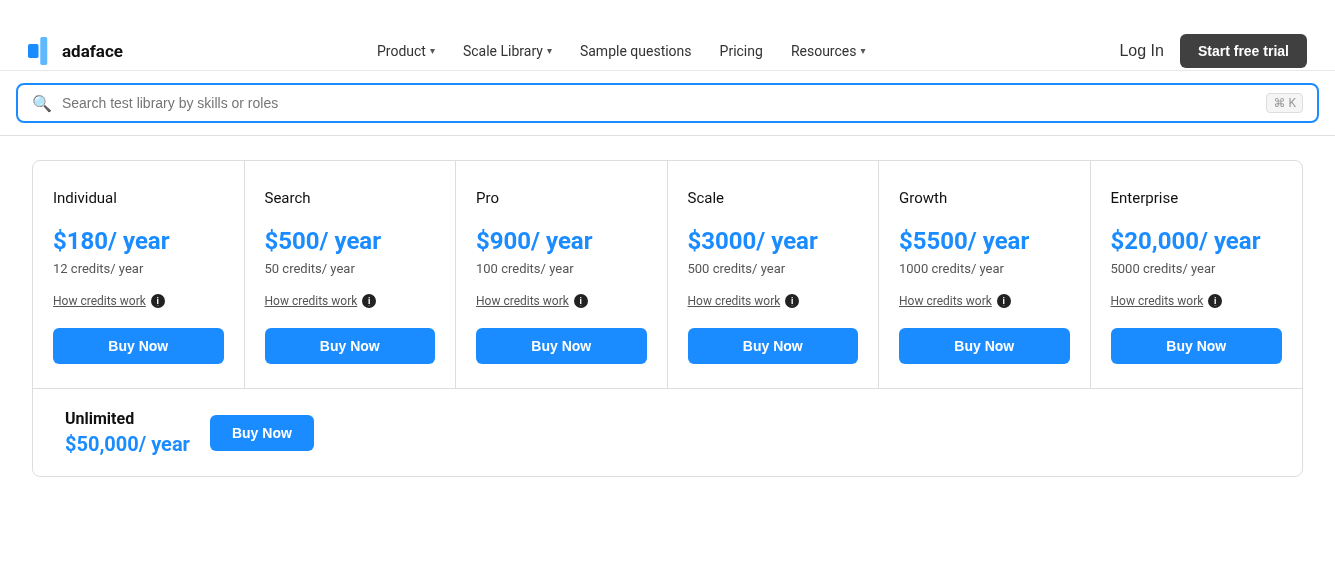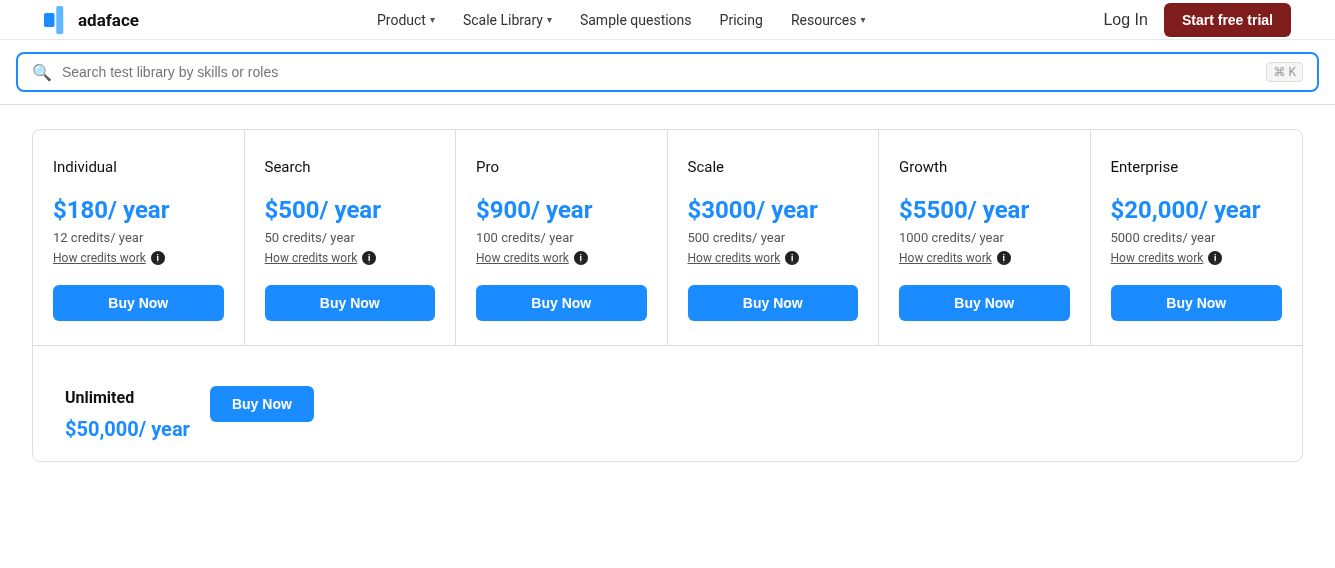--- a/index.html
+++ b/index.html
@@ -1,31 +1,31 @@
 <!DOCTYPE html>
 <html><head>
   <meta charset="utf-8">
   <style>
     * { box-sizing: border-box; margin: 0; padding: 0; }
     body { font-family: -apple-system, BlinkMacSystemFont, 'Segoe UI', Roboto, sans-serif; background: #fff; color: #222; font-size: 14px; }
 
     
     .navbar {
       display: flex; align-items: center; justify-content: space-between;
-      padding: 0 44px; height: 40px; border-bottom: 1px solid #e8e8e8;
+      padding: 0 28px; height: 40px; border-bottom: 1px solid #e8e8e8; margin-top: 31px;
     }
     .nav-logo { display: flex; align-items: center; gap: 6px; font-weight: 700; font-size: 17px; color: #111; text-decoration: none; }
     .logo-icon { width: 28px; height: 28px; }
     .nav-center { display: flex; align-items: center; gap: 28px; }
     .nav-item { display: flex; align-items: center; gap: 4px; color: #333; font-size: 14px; cursor: pointer; text-decoration: none; }
     .chevron { font-size: 10px; color: #555; }
     .nav-right { display: flex; align-items: center; gap: 16px; }
     .btn-login { background: none; border: none; cursor: pointer; font-size: 16px; color: #333; }
     .btn-trial {
-      background: #7f1d1d; color: #fff; border: none; border-radius: 6px;
+      background: #404040; color: #fff; border: none; border-radius: 6px;
       padding: 9px 18px; font-size: 14px; font-weight: 600; cursor: pointer;
     }
 
     
     .search-bar-wrap {
       padding: 12px 16px; border-bottom: 1px solid #e0e0e0;
     }
     .search-bar {
       display: flex; align-items: center; gap: 10px;
       border: 2px solid #1a8cff; border-radius: 8px;
@@ -51,21 +51,21 @@
       border-bottom: 1px solid #ddd;
     }
     .plan-col {
       padding: 28px 20px 24px;
       border-right: 1px solid #ddd;
       display: flex; flex-direction: column; align-items: flex-start; gap: 6px;
     }
     .plan-col:last-child { border-right: none; }
     .plan-name { font-size: 15px; font-weight: 400; color: #111; margin-bottom: 14px; }
     .plan-price { font-size: 24px; font-weight: 700; color: #1a8cff; }
-    .plan-credits { font-size: 13px; color: #555; margin-bottom: 0; }
+    .plan-credits { font-size: 13px; color: #555; margin-bottom: 12px; }
     .how-credits {
       font-size: 12px; color: #555; text-decoration: underline; cursor: pointer;
       display: flex; align-items: center; gap: 5px; margin-bottom: 14px;
     }
     .info-circle {
       display: inline-flex; align-items: center; justify-content: center;
       width: 14px; height: 14px; border-radius: 50%; background: #222;
       color: #fff; font-size: 9px; font-weight: 700; flex-shrink: 0;
     }
     .btn-buy {
@@ -82,21 +82,21 @@
     .bottom-left {
       font-size: 14px; font-weight: 600; color: #222; max-width: 600px;
     }
     .bottom-right { display: flex; align-items: center; gap: 20px; }
     .unlimited-label { font-size: 16px; font-weight: 700; color: #111; }
     .unlimited-price { font-size: 20px; font-weight: 700; color: #1a8cff; }
     .btn-buy-sm {
       background: #1a8cff; color: #fff; border: none; border-radius: 6px;
       padding: 10px 22px; font-size: 14px; font-weight: 600; cursor: pointer;
     }
-    .unlimited-info { display: flex; flex-direction: column; gap: 10px; margin-top: 22px; }
+    .unlimited-info { display: flex; flex-direction: column; gap: 4px; }
   </style>
 </head>
 <body>
 
 <nav class="navbar">
   <a class="nav-logo" href="#">
     <svg class="logo-icon" viewBox="0 0 32 32">
       <rect x="0" y="8" width="12" height="16" rx="2" fill="#1a8cff"></rect>
       <rect x="14" y="0" width="8" height="32" rx="2" fill="#60b8ff"></rect>
     </svg>

